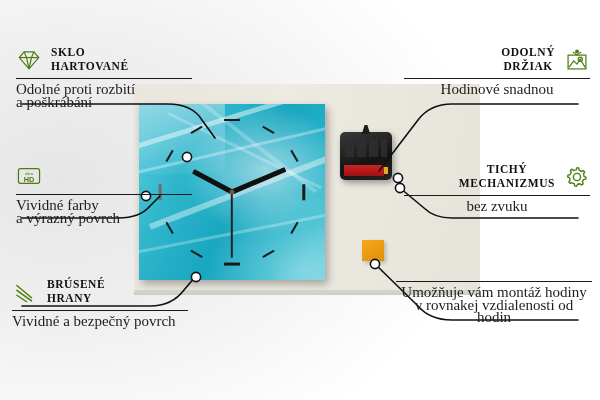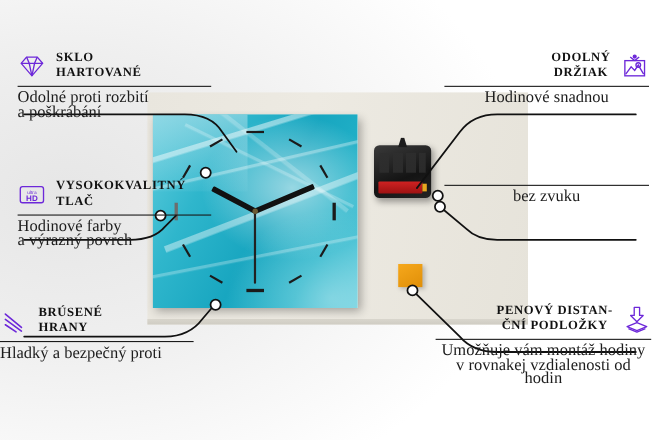--- a/index.html
+++ b/index.html
@@ -95,26 +95,26 @@
   .feature.left{ text-align:left; }
   .feature.right{ text-align:center; }
   .f-head{ display:flex; align-items:center; gap:9px; }
   .feature.right .f-head{ justify-content:flex-end; }
   .f-title{
     font-weight:bold; font-size:11.5px; letter-spacing:.55px;
     line-height:13.5px; color:#111; text-transform:uppercase;
   }
   .f-rule{ height:1.4px; background:#1a1a1a; margin:5px 0 4px; }
   .f-desc{ font-size:15px; line-height:12.2px; color:#1d1d1d; }
-  .f-icon{ width:26px; height:26px; flex:0 0 26px; color:#6d28d9;text-decoration:underline; }
+  .f-icon{ width:26px; height:26px; flex:0 0 26px; color:#4d7c0f;text-decoration:underline; }
   .f-icon svg{ width:100%; height:100%; display:block; }
 
   #f-glass   { left:16px;  top:46px;  width:176px; }
   #f-print   { left:16px;  top:163px; width:176px; }
-  #f-edges   { left:0;  top:278px; width:176px; }
+  #f-edges   { left:12px;  top:278px; width:176px; }
   #f-holder  { right:10px; top:46px;  width:186px; }
   #f-mech    { right:10px; top:163px; width:186px; }
   #f-foam    { right:8px;  top:276px; width:196px; }
 </style>
 </head>
 <body>
 
 <div id="photo">
   <div class="photo-bg"></div>
 
@@ -200,48 +200,44 @@
 
 <div class="feature left" id="f-print">
   <div class="f-head">
     <span class="f-icon">
       <svg viewBox="0 0 32 32">
         <rect x="3" y="7" width="26" height="18" rx="2.5" fill="none" stroke="currentColor" stroke-width="1.5"></rect>
         <text x="16" y="15" font-family="Liberation Sans, sans-serif" font-size="5.4" text-anchor="middle" fill="currentColor">ultra</text>
         <text x="16" y="23" font-family="Liberation Sans, sans-serif" font-size="9" font-weight="bold" text-anchor="middle" fill="currentColor">HD</text>
       </svg>
     </span>
-    <div>
-      <div class="f-title">VYSOKOKVALITNÝ</div>
-      <div class="f-title">TLAČ</div>
-    </div>
-  </div>
-  <div class="f-rule"></div>
-  <div class="f-desc">Hodinové farby</div>
+  </div>
+  <div class="f-rule"></div>
+  <div class="f-desc">Vividné farby</div>
   <div class="f-desc">a výrazný povrch</div>
 </div>
 
 <div class="feature left" id="f-edges">
   <div class="f-head">
     <span class="f-icon">
       <svg viewBox="0 0 32 32">
           <g stroke="currentColor" stroke-width="1.8" stroke-linecap="round">
         <path d="M6 8 L24 23"></path>
             <path d="M6 14 L24 27"></path>
             <path d="M6 20 L18 28"></path>
       </g>
         </svg>
     </span>
     <div>
       <div class="f-title">BRÚSENÉ</div>
       <div class="f-title">HRANY</div>
     </div>
   </div>
   <div class="f-rule"></div>
-  <div class="f-desc">Hladký a bezpečný proti</div>
+  <div class="f-desc">Vividné a bezpečný povrch</div>
 </div>
 
 <div class="feature right" id="f-holder">
   <div class="f-head">
     <div>
       <div class="f-title">ODOLNÝ</div>
       <div class="f-title">DRŽIAK</div>
     </div>
     <span class="f-icon">
       <svg viewBox="0 0 32 32">
@@ -253,36 +249,42 @@
         <circle cx="20" cy="15" r="2.6"></circle>
       </g>
         </svg>
     </span>
   </div>
   <div class="f-rule"></div>
   <div class="f-desc">Hodinové snadnou</div>
 </div>
 
 <div class="feature right" id="f-mech">
+  <div class="f-head">
+    <div>
+      <div class="f-title">TICHÝ</div>
+      <div class="f-title">MECHANIZMUS</div>
+    </div>
+    <span class="f-icon">
+      <svg viewBox="0 0 32 32">
+          <g fill="none" stroke="currentColor" stroke-width="1.7">
+        <path d="M16 4.5 L18.2 4.9 L18.6 7.6 A8.8 8.8 0 0 1 21.3 9.2 L23.8 8.1 L25.4 9.9 L24 12.2
+                 A8.8 8.8 0 0 1 24.6 15.2 L27 16.4 L26.7 18.7 L24 19.2
+                 A8.8 8.8 0 0 1 22.6 21.9 L23.6 24.4 L21.7 25.9 L19.6 24.3
+                 A8.8 8.8 0 0 1 16.6 25 L15.4 27.4 L13.2 27 L12.7 24.4
+                 A8.8 8.8 0 0 1 10 23 L7.6 24 L6 22.2 L7.5 20
+                 A8.8 8.8 0 0 1 6.9 17 L4.5 15.8 L4.9 13.6 L7.5 13.1
+                 A8.8 8.8 0 0 1 8.9 10.4 L7.9 7.9 L9.8 6.4 L11.9 8
+                 A8.8 8.8 0 0 1 14.9 7.3 Z"></path>
+        <circle cx="16" cy="16" r="4.4"></circle>
+      </g>
+        </svg>
+    </span>
+  </div>
   <div class="f-rule"></div>
   <div class="f-desc">bez zvuku</div>
 </div>
 
 <div class="feature right" id="f-foam">
-  <div class="f-head">
-    <div>
-      <div class="f-title">PENOVÝ DISTAN-</div>
-      <div class="f-title">ČNÍ PODLOŽKY</div>
-    </div>
-    <span class="f-icon">
-      <svg viewBox="0 0 32 32">
-          <g fill="none" stroke="currentColor" stroke-width="1.5" stroke-linejoin="round">
-        <path d="M13 3 H19 V12 H23 L16 19 L9 12 H13 Z"></path>
-        <path d="M16 20 L27 24.5 L16 29 L5 24.5 Z"></path>
-        <path d="M6.5 26.8 L16 30.6 L25.5 26.8"></path>
-      </g>
-        </svg>
-    </span>
-  </div>
   <div class="f-rule"></div>
   <div class="f-desc">Umožňuje vám montáž hodiny</div>
   <div class="f-desc">v rovnakej vzdialenosti od hodin</div>
 </div>
 
 </body></html>

